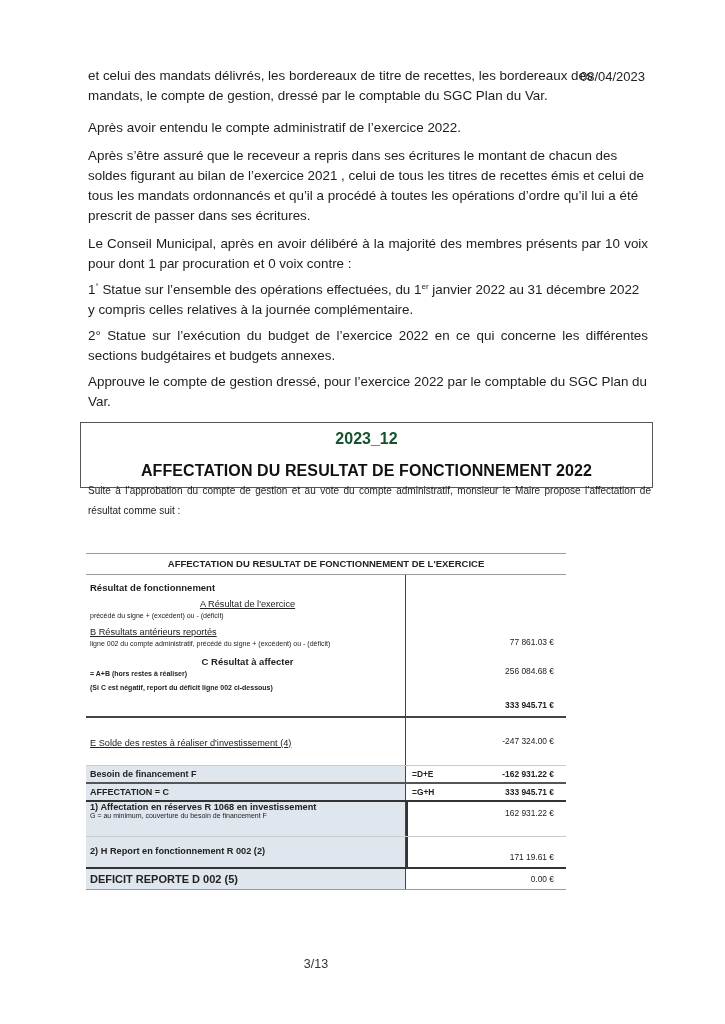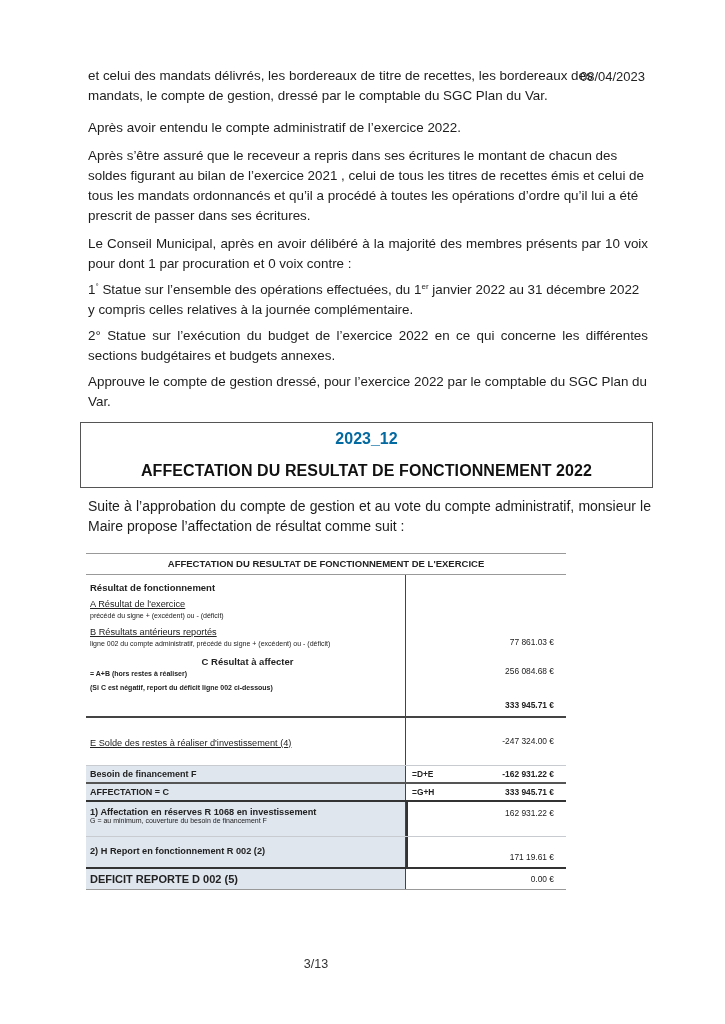--- a/index.html
+++ b/index.html
@@ -5,24 +5,24 @@
   html, body { margin: 0; padding: 0; background: #ffffff; }
   body { width: 725px; height: 1024px; position: relative; overflow: hidden; font-family: "Liberation Sans", sans-serif; color: #1a1a1a; }
   .page { position: absolute; left: 0; top: 0; width: 725px; height: 1024px; }
   .date { position: absolute; right: 80px; top: 69px; font-size: 13px; color: #222; }
   .body-text { position: absolute; left: 88px; width: 560px; font-size: 13.4px; line-height: 20px; color: #1d1d1d; }
   .body-text p { margin: 0; }
   .just { text-align: justify; }
   sup { font-size: 8px; line-height: 0; vertical-align: 5px; }
 
   .title-box { position: absolute; left: 80px; top: 422px; width: 573px; height: 66px; border: 1px solid #555; box-sizing: border-box; text-align: center; }
-  .title-code { font-weight: bold; font-size: 16px; margin-top: 7px; color: #0369a1; }
+  .title-code { font-weight: bold; font-size: 16px; margin-top: 7px; color: #14532d; }
   .title-main { font-weight: bold; font-size: 16px; margin-top: 14px; color: #111; letter-spacing: 0.1px; }
 
-  .intro { position: absolute; left: 88px; top: 496px; width: 563px; font-size: 14px; line-height: 20px; text-align: justify; color: #1d1d1d; }
+  .intro { position: absolute; left: 88px; top: 481px; width: 563px; font-size: 10px; line-height: 20px; text-align: justify; color: #1d1d1d; }
 
   
   .tbl { position: absolute; left: 86px; top: 553px; width: 480px; font-size: 9px; color: #222; }
   .tbl-head { border-top: 1px solid #999; border-bottom: 1.5px solid #999; height: 20px; line-height: 20px; text-align: center; font-weight: bold; font-size: 9.5px; margin-top: 0; }
   .row { position: relative; display: flex; }
   .lcol { width: 320px; box-sizing: border-box; padding-left: 4px; border-right: 1px solid #444; }
   .rcol { width: 160px; box-sizing: border-box; position: relative; }
   .val { position: absolute; right: 12px; font-size: 8.4px; }
   .bold { font-weight: bold; }
   .u { text-decoration: underline; }
@@ -86,21 +86,21 @@
   </div>
 
   <div class="intro">Suite à l’approbation du compte de gestion et au vote du compte administratif, monsieur le Maire propose l’affectation de résultat comme suit :</div>
 
   <div class="tbl">
     <div class="tbl-head">AFFECTATION DU RESULTAT DE FONCTIONNEMENT DE L'EXERCICE</div>
 
     <div class="row blk1">
       <div class="lcol">
         <div class="bold" style="font-size:9.5px;">Résultat de fonctionnement</div>
-        <div class="u" style="margin-top:4px;font-size:9.2px;">A  Résultat de l'exercice</div>
+        <div class="u" style="margin-top:4px;font-size:9.2px;text-align:center;">A  Résultat de l'exercice</div>
         <div class="small">précédé du signe + (excédent) ou - (déficit)</div>
         <div class="u" style="margin-top:4px;font-size:9.2px;">B  Résultats antérieurs reportés</div>
         <div class="small">ligne 002 du compte administratif, précédé du signe + (excédent) ou - (déficit)</div>
         <div class="bold" style="margin-top:6px;font-size:9.5px;text-align:center;">C  Résultat à affecter</div>
         <div class="bold small">= A+B (hors restes à réaliser)</div>
         <div class="bold small" style="margin-top:2px;">(Si C est négatif, report du déficit ligne 002 ci-dessous)</div>
       </div>
       <div class="rcol">
         <span class="val" style="top:62px;">77 861.03 €</span>
         <span class="val" style="top:91px;text-align:center;">256 084.68 €</span>
@@ -128,21 +128,21 @@
 
     <div class="row rowAff shaded">
       <div class="lcol bold">AFFECTATION = C</div>
       <div class="rcol">
         <span class="formula">=G+H</span>
         <span class="val bold">333 945.71 €</span>
       </div>
     </div>
 
     <div class="row rowG shaded">
-      <div class="lcol" style="padding-top:5px;">
+      <div class="lcol" style="">
         <div class="bold" style="font-size:9.2px;">1) Affectation en réserves R 1068 en investissement</div>
         <div class="small">G = au minimum, couverture du besoin de financement F</div>
       </div>
       <div class="rcol inner-box">
         <span class="val" style="top:6px;">162 931.22 €</span>
       </div>
     </div>
 
     <div class="row rowH shaded">
       <div class="lcol bold" style="padding-top:9px;font-size:9.2px;">2) H Report en fonctionnement R 002 (2)</div>

